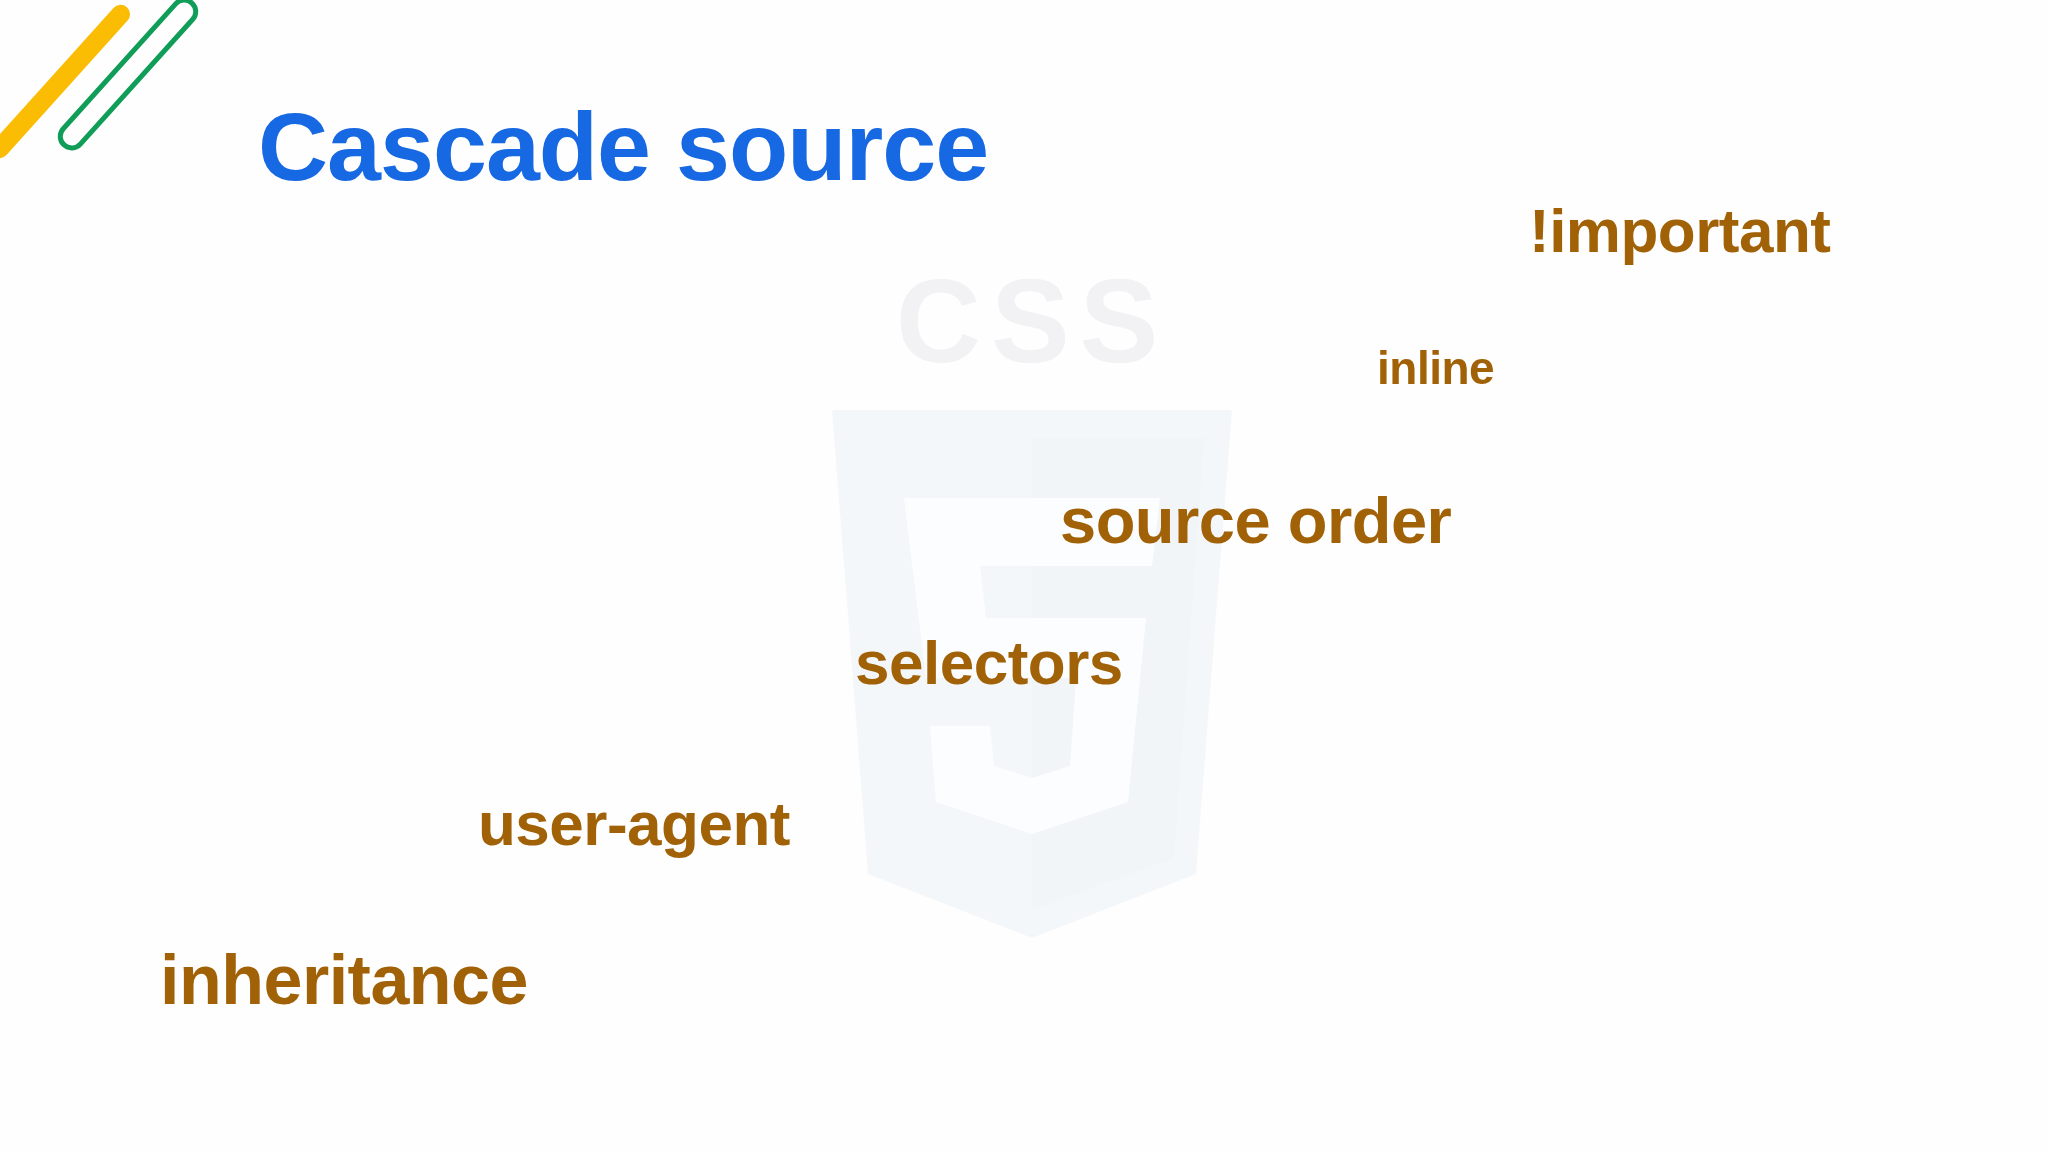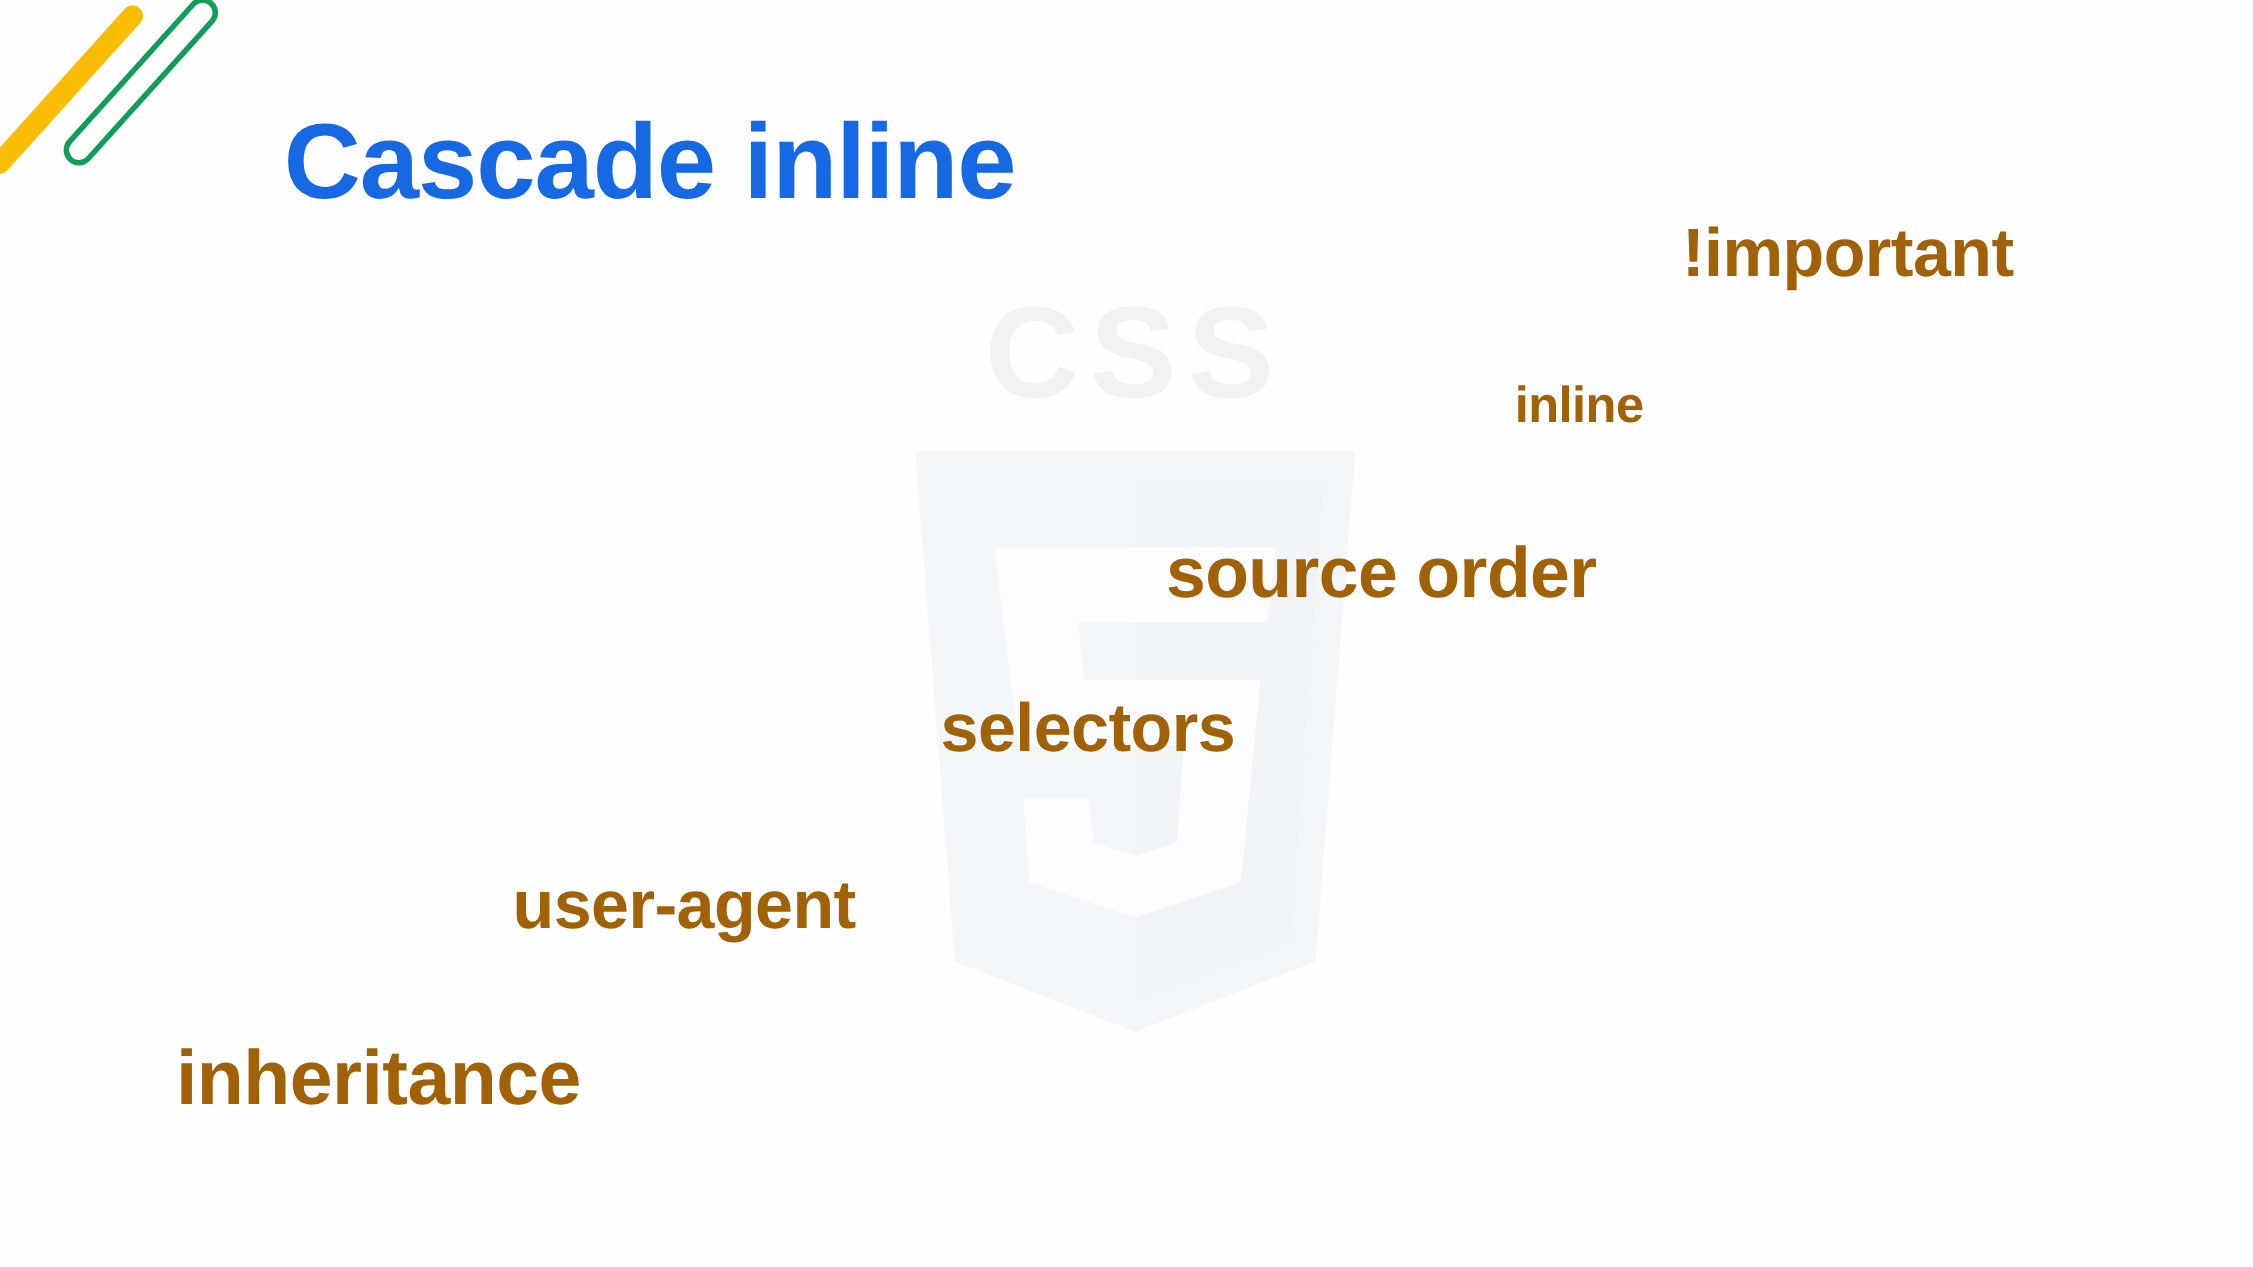--- a/index.html
+++ b/index.html
@@ -109,21 +109,21 @@
                 rgba(120,128,140,0.09) 45%,
                 rgba(120,128,140,0.0) 78%);
     filter: blur(6px);
     z-index: -1;
   }
 
   #term-important  { left: 1529px; top: 200px; font-size: 62px; }
   #term-inline     { left: 1377px; top: 345px; font-size: 46px; }
   #term-source     { left: 1060px; top: 488px; font-size: 65px; }
   #term-selectors  { left: 815px;  top: 632px; font-size: 62px; margin-left: 40px; }
-  #term-useragent  { left: 466px;  top: 793px; font-size: 62px; }
+  #term-useragent  { left: 478px;  top: 793px; font-size: 62px; }
   #term-inherit    { left: 160px;  top: 945px; font-size: 70px; }
 
   
   #page-title {
     position: absolute;
     left: 258px;
     top: 98px;
     font-family: "Liberation Sans", sans-serif;
     font-weight: 700;
     font-size: 97px;
@@ -145,21 +145,21 @@
 
   <div class="watermark">
     <div class="wm-word">CSS</div>
     <svg class="wm-shield" viewBox="0 0 240 280">
       <path d="M20 0 L220 0 L202 232 L120 264 L38 232 Z" fill="#f4f7f9"></path>
       <path d="M120 14 L206 14 L191 224 L120 250 Z" fill="#f1f5f8"></path>
       <path d="M56 44 L184 44 L180 78 L94 78 L97 104 L177 104 L168 196 L120 212 L72 196 L69 158 L99 158 L101 178 L120 184 L139 178 L142 134 L67 134 Z" fill="#fbfdfe"></path>
     </svg>
   </div>
 
-  <div id="page-title">Cascade inline</div>
+  <div id="page-title">Cascade source</div>
 
   <div class="term" id="term-important">
     <span>!important</span>
     <span class="term-shadow"></span>
   </div>
 
   <div class="term" id="term-inline">
     <span>inline</span>
     <span class="term-shadow"></span>
   </div>

